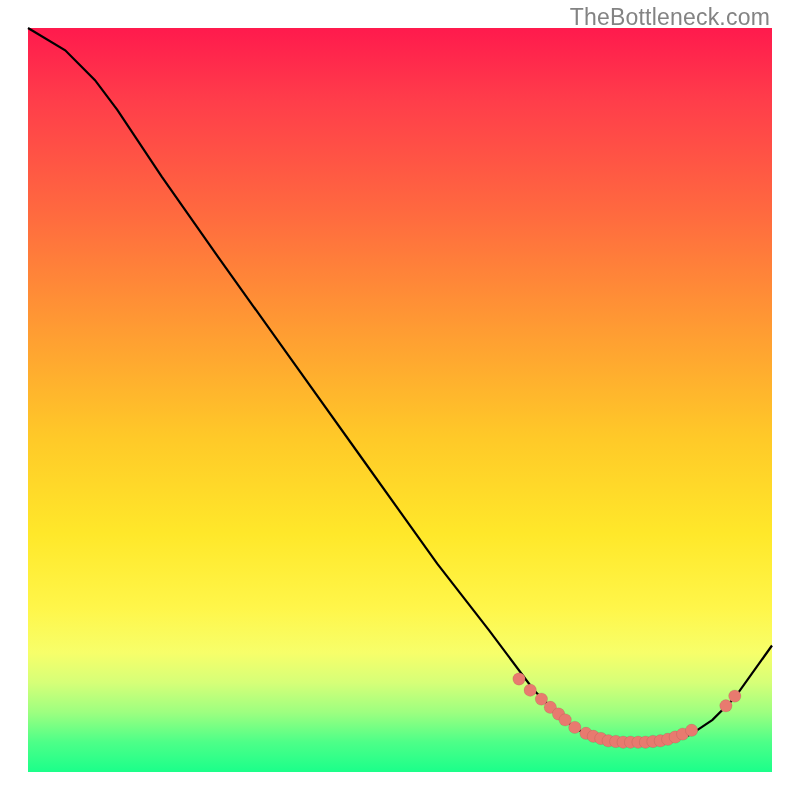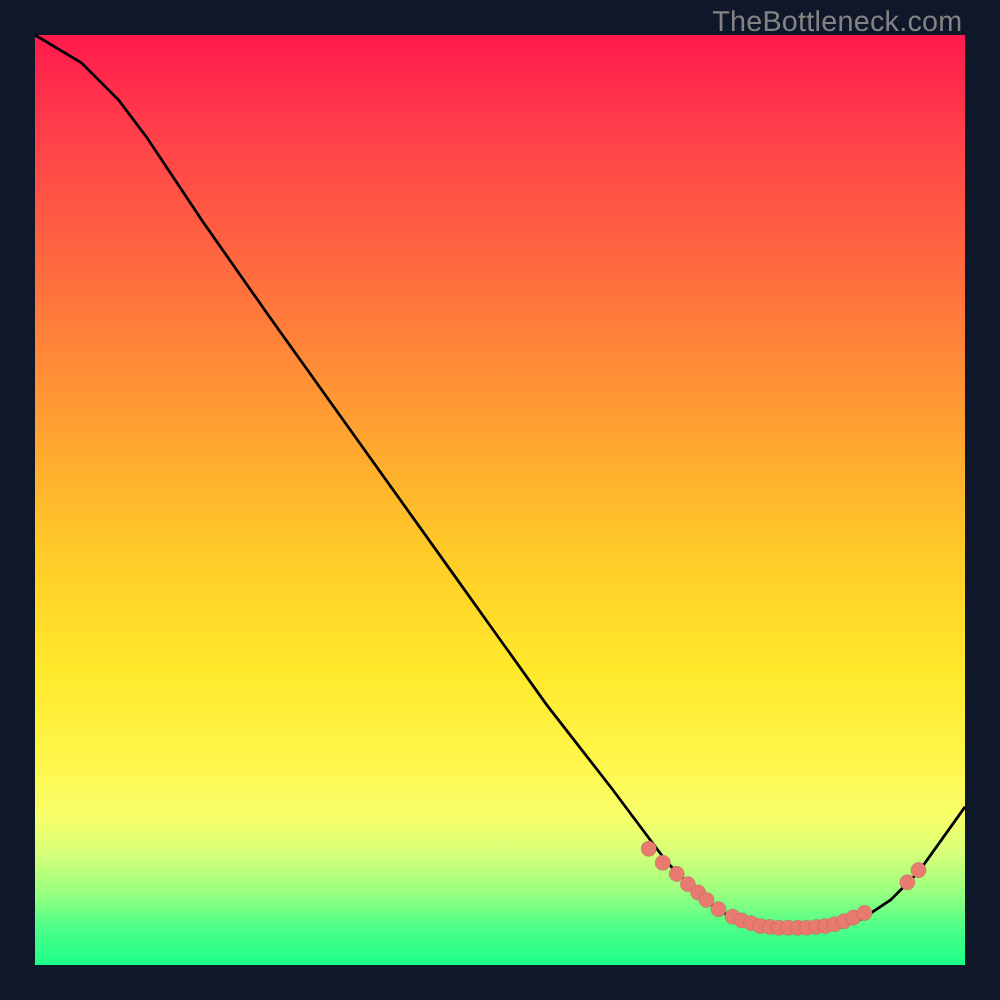--- a/index.html
+++ b/index.html
@@ -10,21 +10,21 @@
     background: #000;
     overflow: hidden;
     font-family: Arial, Helvetica, sans-serif;
   }
   .frame {
     position: absolute;
     top: 0;
     left: 0;
     width: 800px;
     height: 800px;
-    background: #0f172a;
+    background: #ffffff;
   }
   .plot {
     position: absolute;
     top: 28px;
     left: 28px;
     width: 744px;
     height: 744px;
     background: linear-gradient(
       to bottom,
       #ff1a4d 0%,

